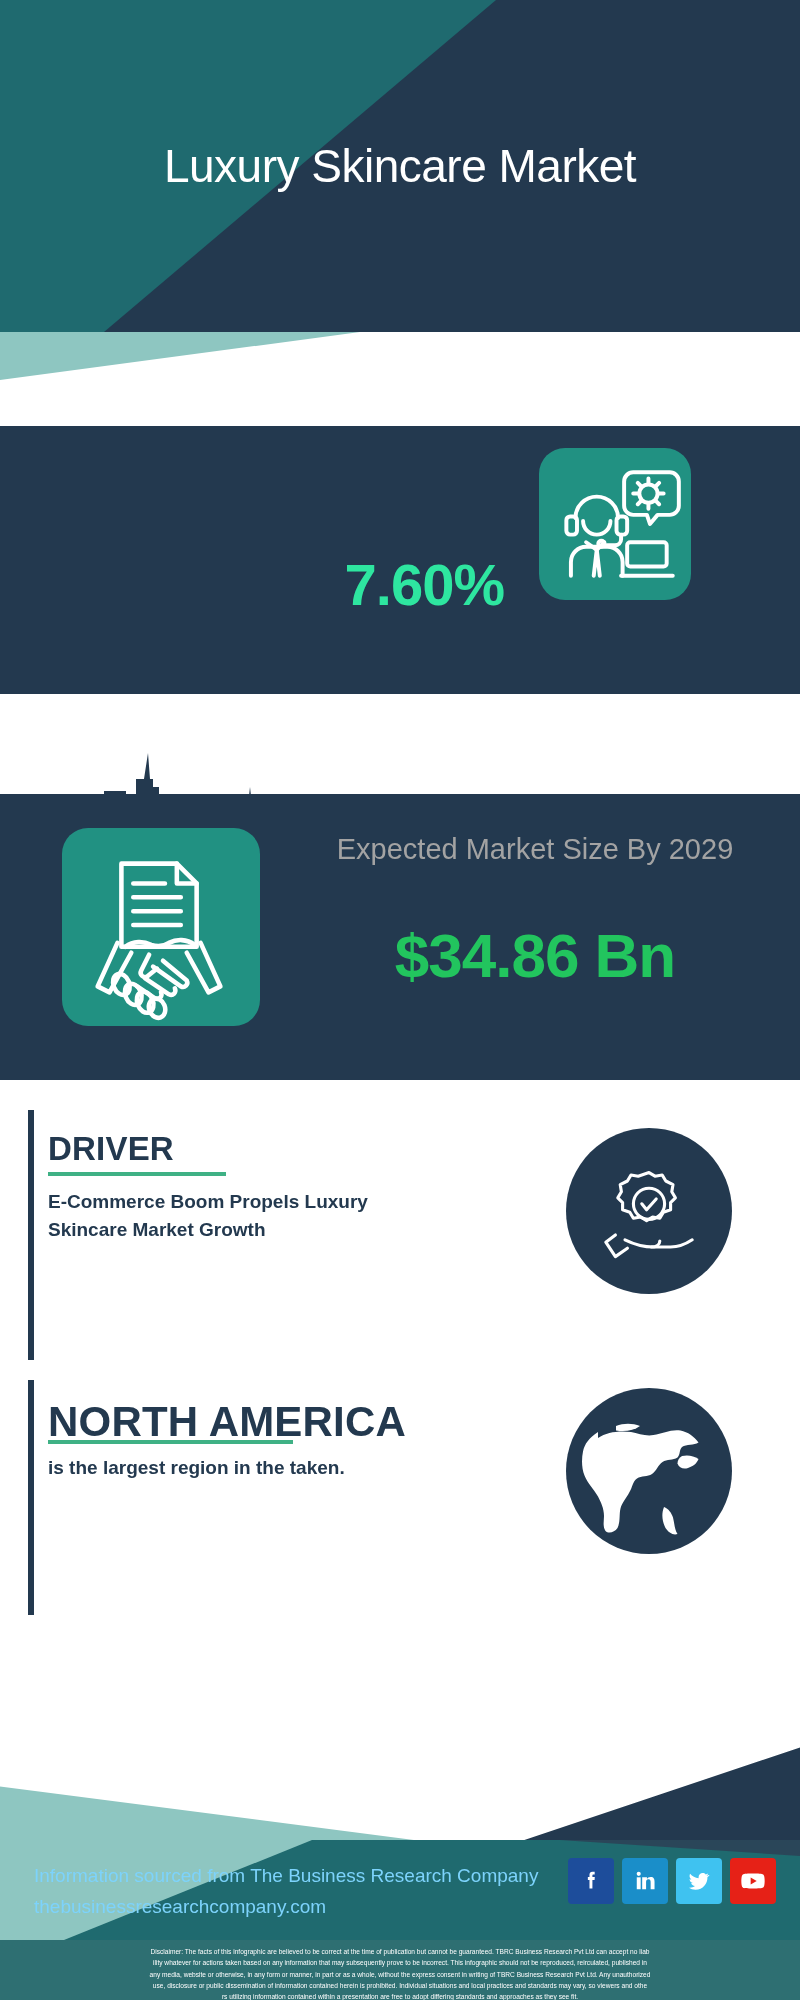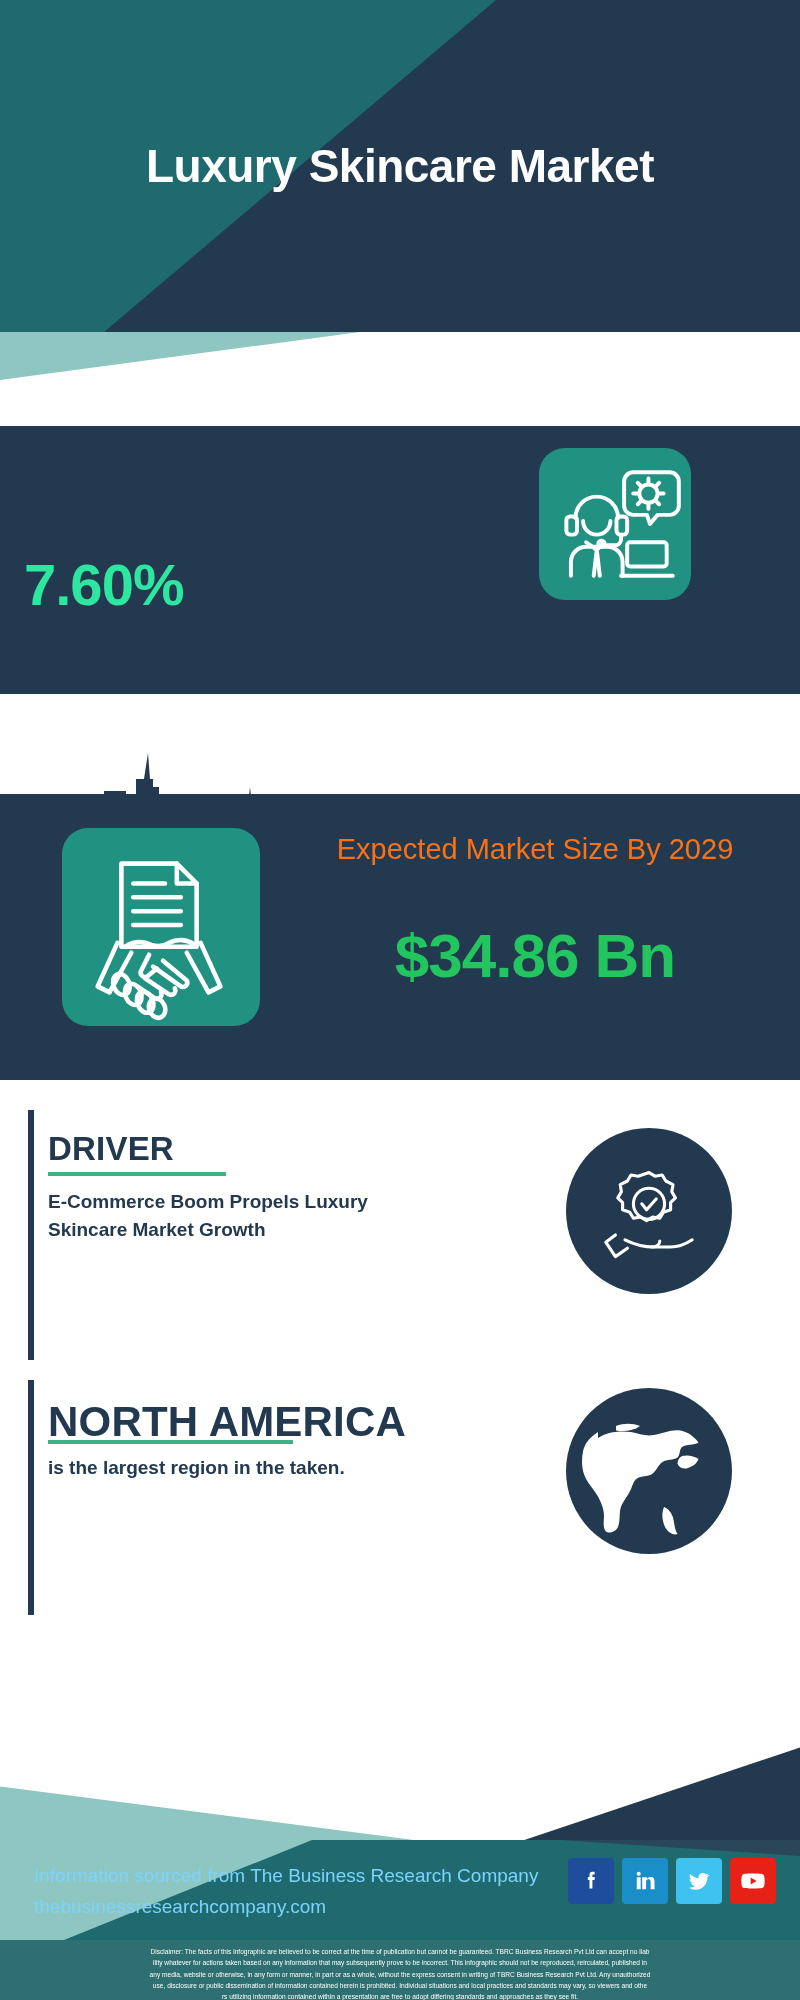--- a/index.html
+++ b/index.html
@@ -18,21 +18,21 @@
     background:#1f6a6f; overflow:hidden;
   }
   .header-diag {
     position:absolute; left:0; top:0; width:800px; height:332px;
     background:#23394f;
     clip-path: polygon(100% 0, 100% 100%, 13% 100%, 62% 0);
   }
   .header-title {
     position:absolute; left:0; top:0; width:800px; height:332px;
     display:flex; align-items:center; justify-content:center;
-    color:#ffffff; font-size:46px; font-weight:bold;
+    color:#ffffff; font-size:46px; font-weight:normal;
     letter-spacing:-0.5px; text-align:center;
     z-index:3;
   }
 
   
   .wedge-light {
     position:absolute; left:0; top:332px; width:800px; height:48px;
     background:#ffffff; overflow:hidden;
   }
   .wedge-light .tri {
@@ -51,21 +51,21 @@
     position:absolute; left:0; top:426px; width:800px; height:268px;
     background:#23394f;
   }
   .growth-label {
     position:absolute; left:24px; top:36px; width:480px;
     color:#ffffff; font-size:28px; line-height:1.32; text-align:center;
     font-weight:normal;
   }
   .growth-value {
     position:absolute; left:24px; top:125px; width:480px;
-    color:#2ee6a0; font-size:58px; font-weight:bold; text-align:left;
+    color:#2ee6a0; font-size:58px; font-weight:bold; text-align:right;
     letter-spacing:-1px;
   }
   .icon-tile {
     position:absolute; background:#219182; border-radius:26px;
   }
   .icon-tile.headset { left:539px; top:22px; width:152px; height:152px; }
 
   
   .skyline-band {
     position:absolute; left:0; top:694px; width:800px; height:180px;
@@ -74,21 +74,21 @@
   .skyline-band svg { position:absolute; left:0; bottom:0; width:800px; height:125px; display:block; }
 
   
   .market {
     position:absolute; left:0; top:794px; width:800px; height:286px;
     background:#23394f;
   }
   .icon-tile.handshake { left:62px; top:34px; width:198px; height:198px; }
   .market-label {
     position:absolute; left:290px; top:36px; width:490px;
-    color:#f97316; font-size:29px; line-height:1.32; text-align:center;
+    color:#a3a3a3; font-size:29px; line-height:1.32; text-align:center;
   }
   .market-value {
     position:absolute; left:290px; top:126px; width:490px;
     color:#22c55e; font-size:62px; font-weight:bold; text-align:center;
     letter-spacing:-1px;
   }
 
   
   .facts { position:absolute; left:0; top:1080px; width:800px; height:620px; background:#fff; }
   .fact { position:absolute; left:0; width:800px; }

